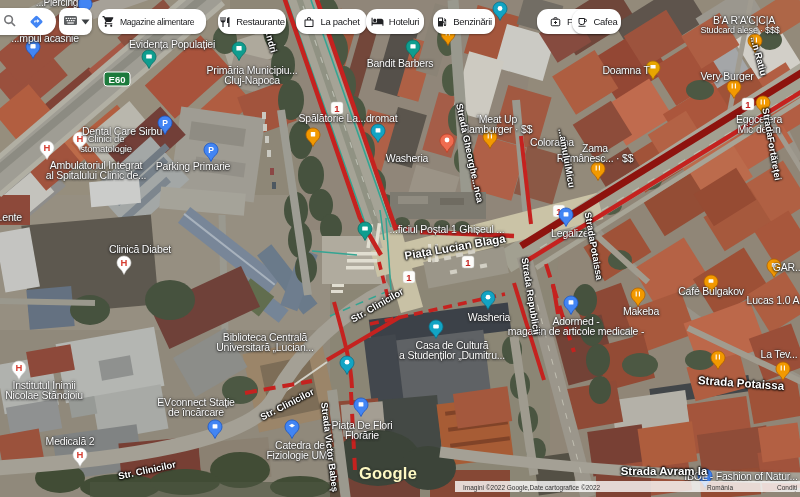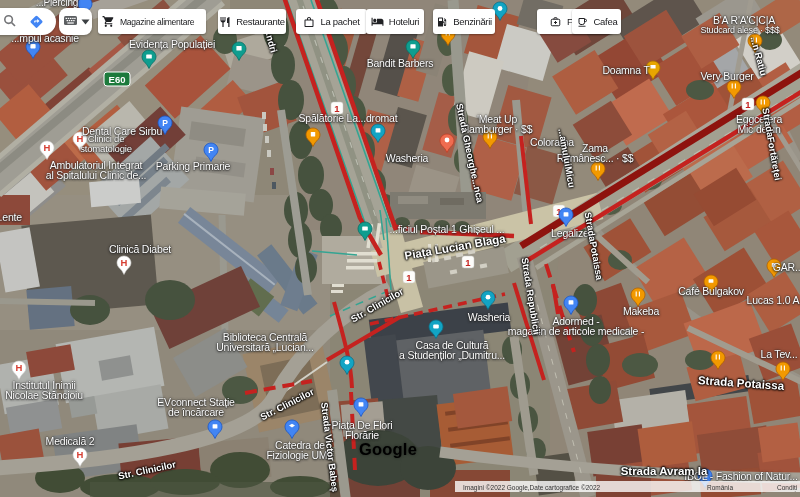--- a/index.html
+++ b/index.html
@@ -1,20 +1,20 @@
 <!DOCTYPE html>
 <html><head>
 <meta charset="utf-8">
 <style>
   html,body{margin:0;padding:0;}
   #map{position:relative;width:800px;height:497px;overflow:hidden;background:#86806f;font-family:"Liberation Sans",sans-serif;}
   #base{position:absolute;left:0;top:0;}
   .poi{position:absolute;color:#fff;font:500 10.5px "Liberation Sans",sans-serif;line-height:10px;text-align:center;white-space:nowrap;transform:translate(-50%,-50%);text-shadow:0 1px 2px rgba(40,40,40,.95),0 0 3px rgba(40,40,40,.8),0 0 1px rgba(0,0,0,.9);letter-spacing:-.2px;}
   .street{position:absolute;color:#fff;font:700 9.5px "Liberation Sans",sans-serif;white-space:nowrap;text-shadow:0 1px 2px rgba(0,0,0,.95),0 -1px 2px rgba(0,0,0,.85),1px 0 2px rgba(0,0,0,.85),-1px 0 2px rgba(0,0,0,.85);letter-spacing:0;}
-  .chip{position:absolute;top:9px;height:25px;background:#fff;border-radius:3px;box-shadow:0 1px 2px rgba(0,0,0,.35);display:flex;align-items:center;justify-content:center;color:#202124;font:400 9.5px "Liberation Sans",sans-serif;letter-spacing:-.3px;white-space:nowrap;}
+  .chip{position:absolute;top:9px;height:25px;background:#fff;border-radius:11px;box-shadow:0 1px 2px rgba(0,0,0,.35);display:flex;align-items:center;justify-content:center;color:#202124;font:400 9.5px "Liberation Sans",sans-serif;letter-spacing:-.3px;white-space:nowrap;}
   .chip svg{margin-right:5px;}
 </style>
 </head>
 <body>
 <div id="map">
 <svg id="base" width="800" height="497" viewBox="0 0 800 497" xmlns="http://www.w3.org/2000/svg">
 
   <rect x="0" y="0" width="800" height="497" fill="#8d8777"></rect>
 
   <g id="zones">
@@ -688,20 +688,21 @@
         </g>
   </g>
 </svg>
 
 <div class="poi" style="left:57px;top:3px;font-size:10px;">...Piercing</div>
 
 <div class="poi" style="left:45px;top:38px;">...mpul acasnie</div>
 
 <div class="poi" style="left:172px;top:44px;">Evidența Populației</div>
 
+<div class="poi" style="left:252px;top:75px;">Primăria Municipiu...<br>Cluj-Napoca</div>
 
 <div class="poi" style="left:122px;top:131px;">Dental Care Sirbu</div>
 
 <div class="poi" style="left:106px;top:144px;font-size:9.5px;">Clinici de<br>stomatologie</div>
 
 <div class="poi" style="left:96px;top:170px;">Ambulatoriul Integrat<br>al Spitalului Clinic de...</div>
 
 <div class="poi" style="left:193px;top:166px;">Parking Primarie</div>
 
 <div class="poi" style="left:8px;top:217px;">...ente</div>
@@ -787,21 +788,21 @@
 <div class="street" style="left:567px;top:158px;transform:translate(-50%,-50%) rotate(80deg);">...amuluiMicu</div>
 
 <div class="street" style="left:759px;top:56px;transform:translate(-50%,-50%) rotate(75deg);">...n Ratiu</div>
 
 <div class="street" style="left:772px;top:144px;transform:translate(-50%,-50%) rotate(80deg);">StradaFortăreței</div>
 
 <div class="street" style="left:741px;top:383px;transform:translate(-50%,-50%) rotate(4deg);font-size:11.5px;">Strada Potaissa</div>
 
 <div class="street" style="left:664px;top:471px;transform:translate(-50%,-50%);font-size:11.5px;letter-spacing:0;">Strada Avram Ia</div>
 
-<div style="position:absolute;left:359px;top:440px;color:#000000;font:700 16.5px 'Liberation Sans',sans-serif;letter-spacing:.2px;text-shadow:0 0 3px rgba(0,0,0,.45);">Google</div>
+<div style="position:absolute;left:359px;top:464px;color:#fef9c3;font:700 16.5px 'Liberation Sans',sans-serif;letter-spacing:.2px;text-shadow:0 0 3px rgba(0,0,0,.45);">Google</div>
 
 <div style="position:absolute;left:455px;top:481px;width:345px;height:11px;background:rgba(252,252,252,.8);font:400 6.5px 'Liberation Sans',sans-serif;color:#333;white-space:nowrap;overflow:hidden;">
   <span style="position:absolute;left:8px;top:2.5px;">Imagini ©2022 Google,Date cartografice ©2022</span>
   <span style="position:absolute;left:252px;top:2.5px;">România</span>
   <span style="position:absolute;left:322px;top:2.5px;">Condiți</span>
 </div>
 
 <div style="position:absolute;left:-24px;top:8px;width:80px;height:27px;background:#fff;border-radius:18px;box-shadow:0 1px 3px rgba(0,0,0,.3);"></div>
 
 <svg style="position:absolute;left:3px;top:14px;" width="14" height="14" viewBox="0 0 14 14">

